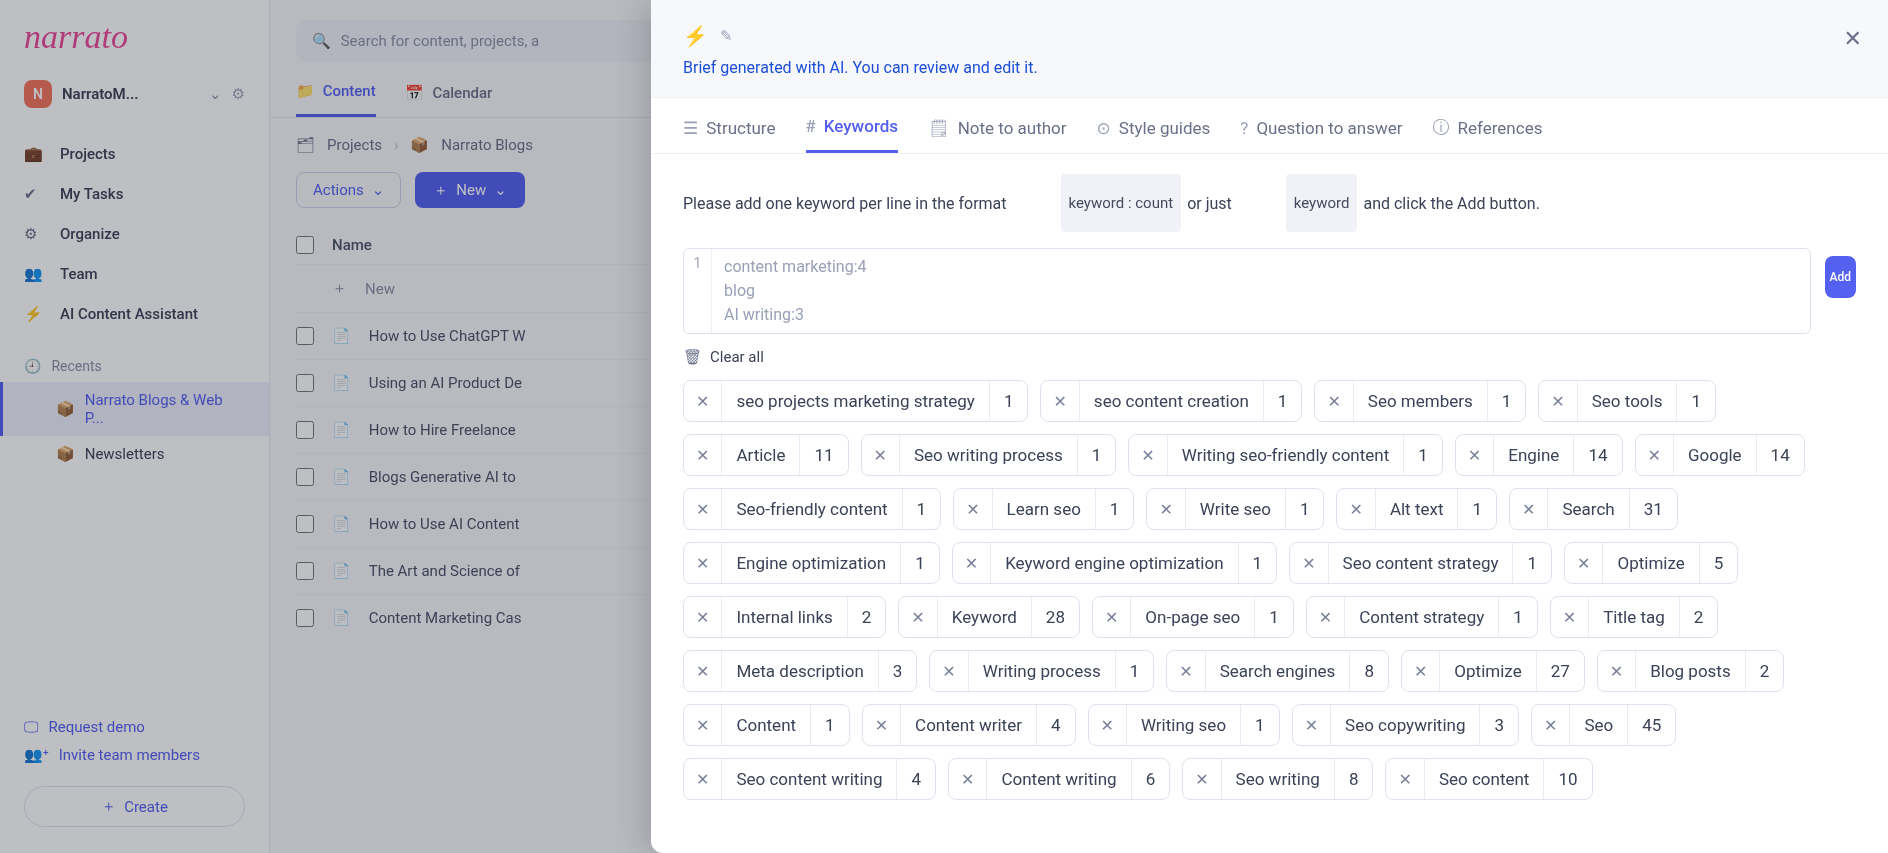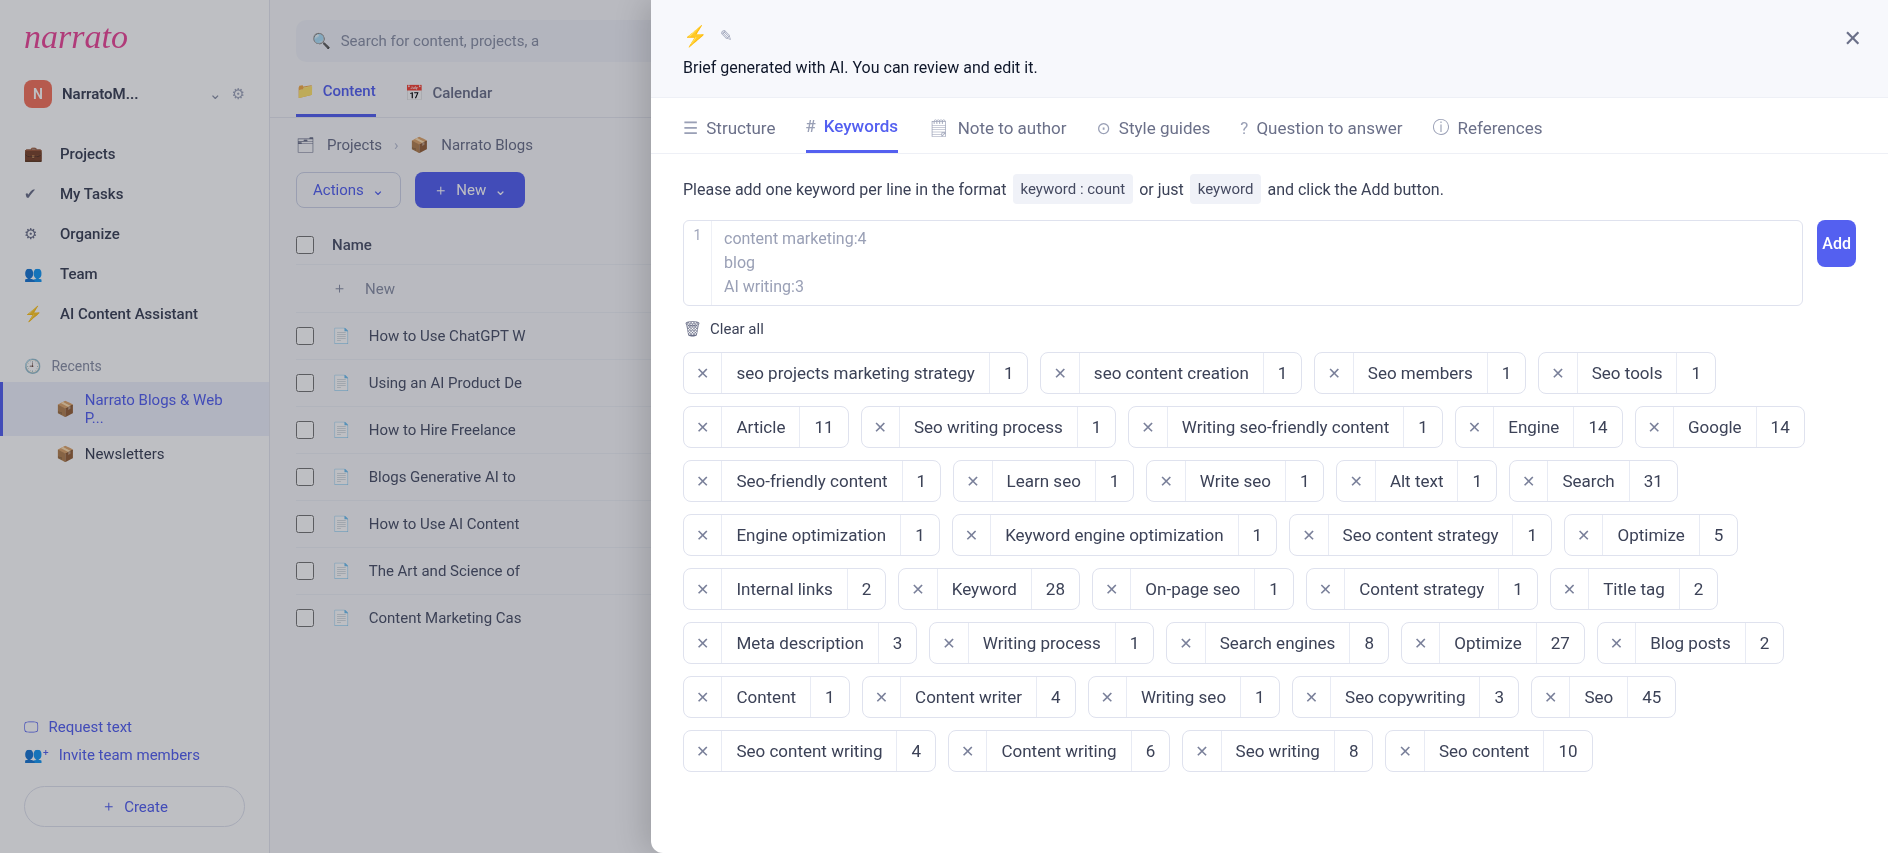--- a/index.html
+++ b/index.html
@@ -45,37 +45,37 @@
 .new-row { color:#8a90a6; }
 
 
 .scrim { position:absolute; inset:0; background:rgba(20,24,40,.28); }
 .panel { position:absolute; top:0; right:0; bottom:0; width:1237px; background:#fff; box-shadow:-8px 0 30px rgba(0,0,0,.15); display:flex; flex-direction:column; border-radius:12px 0 0 12px; }
 .panel-hdr { padding:24px 32px 20px; background:#f7f8fc; border-bottom:1px solid #eef0f6; position:relative; }
 .panel-title-row { display:flex; align-items:center; gap:12px; }
 .bolt { color:#f5a623; font-size:20px; }
 .panel-title { font-size:24px; font-weight:600; color:#2b3045; }
 .pencil { color:#9aa0b6; }
-.panel-sub { color:#0f172a; margin-top:10px; font-size:16px; }
+.panel-sub { color:#1d4ed8; margin-top:10px; font-size:16px; }
 .close-x { position:absolute; right:26px; top:26px; color:#6b7089; font-size:22px; cursor:pointer; }
 
 .panel-tabs { display:flex; gap:30px; padding:18px 32px 0; border-bottom:1px solid #eef0f6; }
 .panel-tabs .ptab { display:flex; align-items:center; gap:8px; padding-bottom:14px; color:#6b7089; font-size:17px; cursor:pointer; }
 .panel-tabs .ptab.active { color:#5460f0; border-bottom:3px solid #5460f0; font-weight:500; }
 .panel-tabs .pico { color:#9aa0b6; }
 
 .panel-body { padding:20px 32px; overflow:auto; flex:1; }
 .instr { color:#3c4257; font-size:16px; display:flex; align-items:center; gap:6px; flex-wrap:wrap; }
-.instr code { background:#f0f2f8; padding:6px 8px; border-radius:4px; font-family:inherit; color:#454a61; font-size:15px; }
+.instr code { background:#f0f2f8; padding:20px 8px; border-radius:4px; font-family:inherit; color:#454a61; font-size:15px;margin-left:48px; }
 
 .kw-input-row { display:flex; gap:14px; margin-top:16px; align-items:flex-start; }
 .kw-input-wrap { flex:1; border:1px solid #dfe2ee; border-radius:6px; display:flex; min-height:80px; background:#fff;}
 .kw-gutter { width:28px; border-right:1px solid #eef0f6; color:#a0a6bb; text-align:center; padding-top:6px; font-size:14px; }
 .kw-ph { flex:1; padding:6px 12px; color:#9aa0b6; font-size:16px; line-height:1.5; white-space:pre-line; }
-.add-btn { background:#5460f0; color:#fff; border-radius:8px; padding:14px 5px; font-weight:500; font-size:16px; }
+.add-btn { background:#5460f0; color:#fff; border-radius:8px; padding:14px 5px; font-weight:500; font-size:12px;margin-top:8px; }
 
 .clear-row { margin-top:14px; display:flex; align-items:center; gap:8px; color:#3c4257; cursor:pointer; }
 .clear-row .trash { color:#6b7089; }
 
 .chips { margin-top:14px; display:flex; flex-wrap:wrap; gap:12px; }
 .chip { display:flex; align-items:center; border:1px solid #dfe2ee; border-radius:8px; overflow:hidden; background:#fff; height:42px; }
 .chip .x { padding:0 12px; color:#7a809a; cursor:pointer; font-size:16px; border-right:1px solid #e8ebf4; height:100%; display:flex; align-items:center; }
 .chip .kw { padding:0 14px; color:#3c4257; font-size:17px; }
 .chip .cnt { padding:0 14px; color:#3c4257; border-left:1px solid #e8ebf4; height:100%; display:flex; align-items:center; font-size:17px; }
 </style>
@@ -123,21 +123,21 @@
           <span>Narrato Blogs &amp; Web P...</span>
         </li>
         <li>
           <span>📦</span>
           <span>Newsletters</span>
         </li>
       </ul>
     <div class="sb-bottom">
       <a>
           <span>🖵</span>
-          <span>Request text</span>
+          <span>Request demo</span>
         </a>
       <a>
           <span>👥⁺</span>
           <span>Invite team members</span>
         </a>
       <div class="create-btn">＋ <span>Create</span></div>
     </div>
   </aside>
 
   <main class="main">

